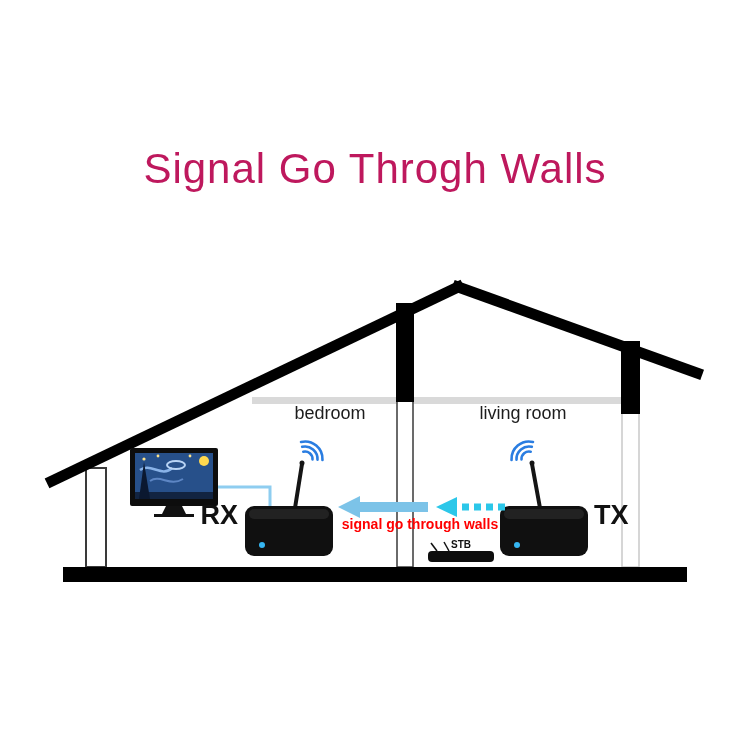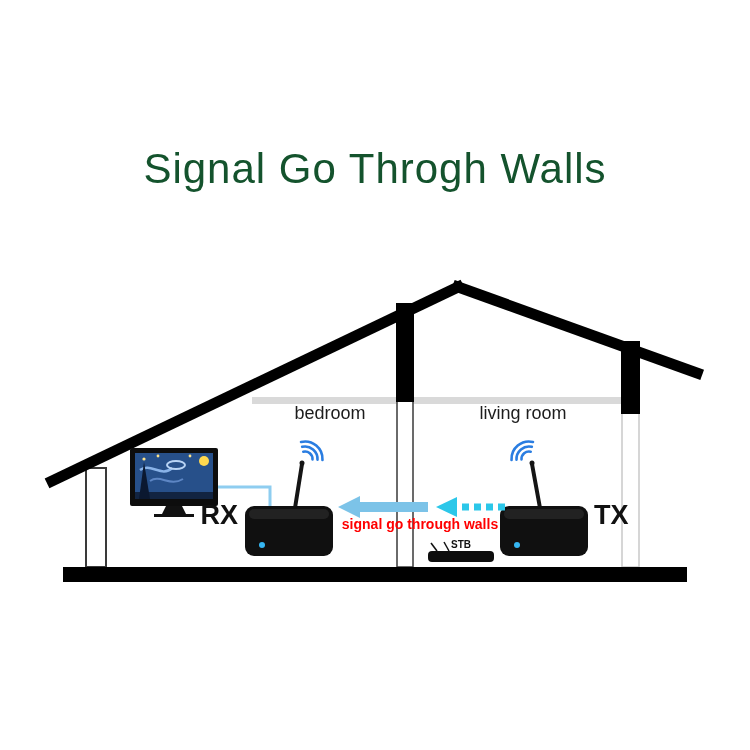--- a/index.html
+++ b/index.html
@@ -17,21 +17,21 @@
   }
   .title {
     position: absolute;
     top: 146px;
     left: 0;
     width: 750px;
     text-align: center;
     font-size: 42px;
     font-weight: 400;
     letter-spacing: 1px;
-    color: #14532d; 
+    color: #be185d; 
     line-height: 1.1;
   }
   svg.scene {
     position: absolute;
     top: 0;
     left: 0;
   }
   .room-label {
     font-family: "Liberation Sans", sans-serif;
     font-size: 18px;

